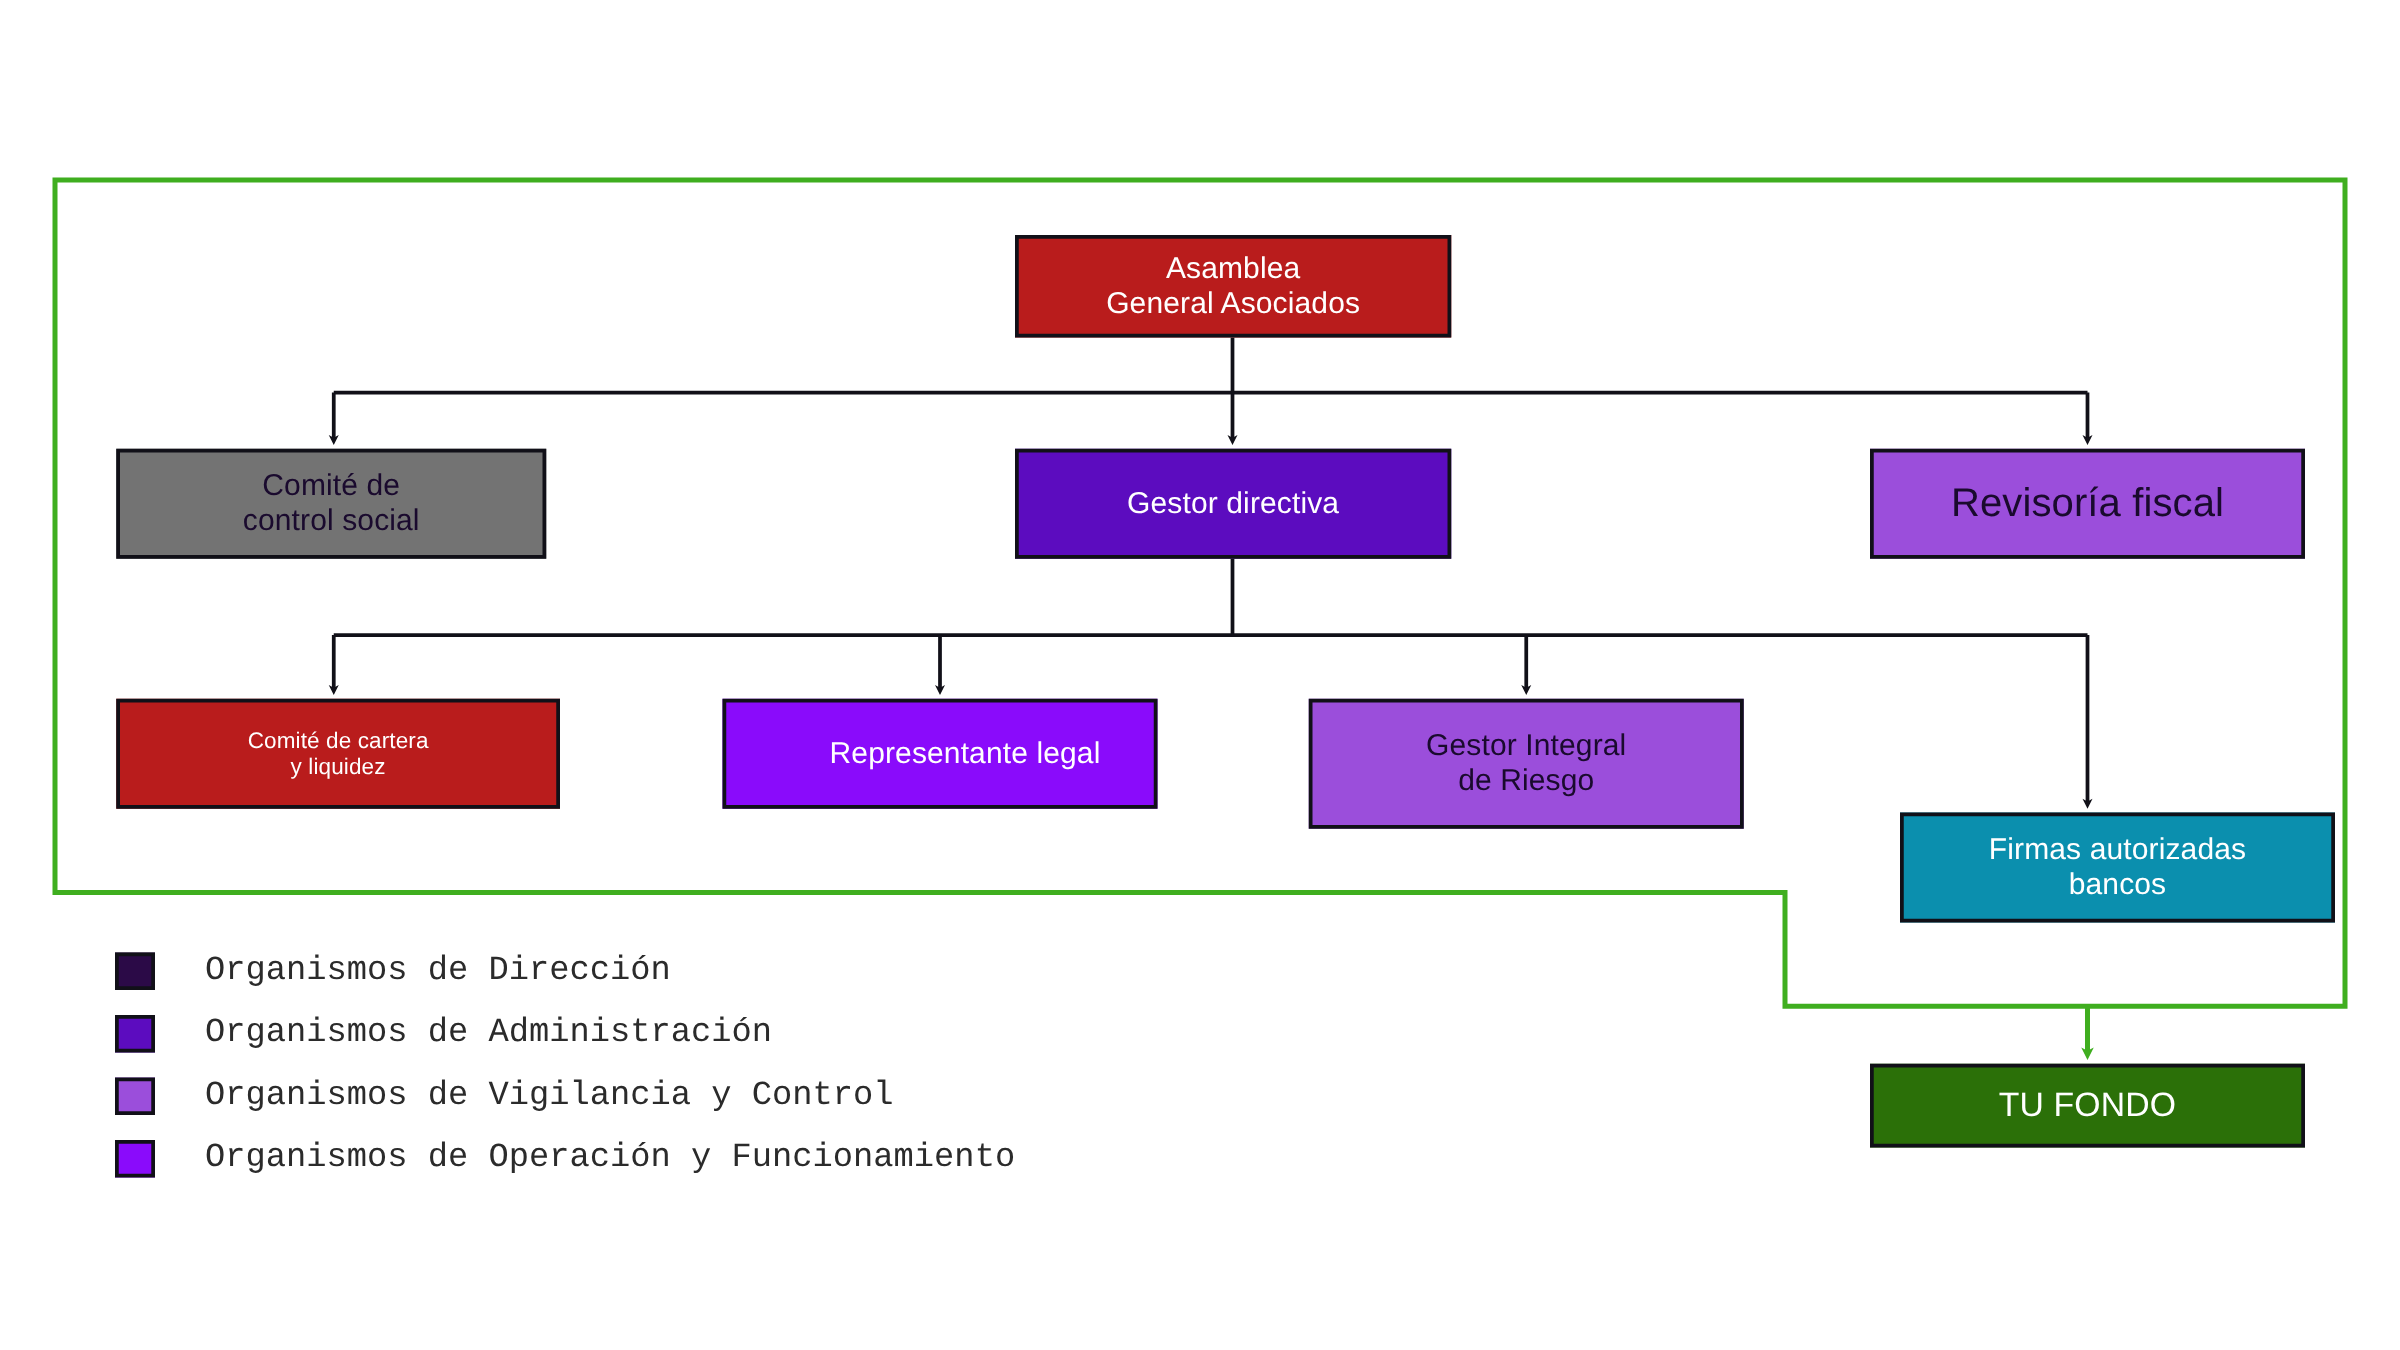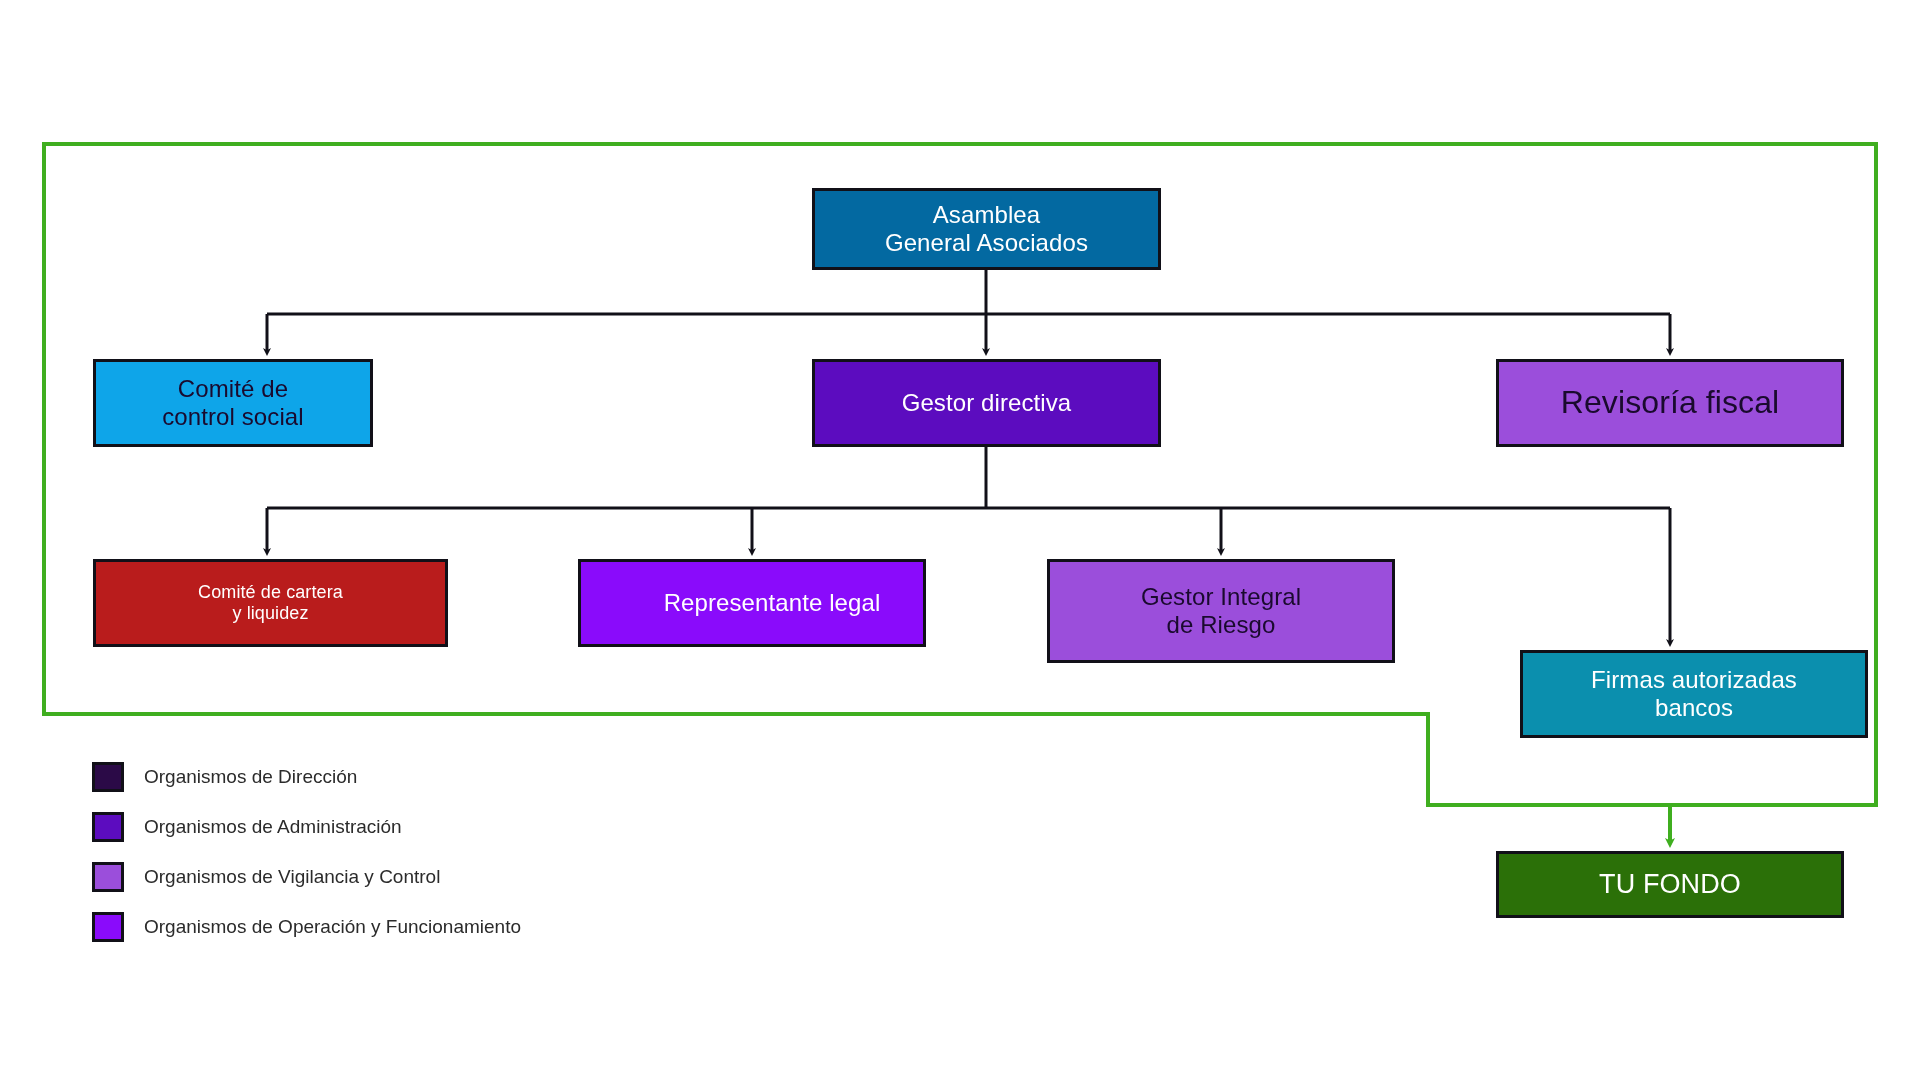--- a/index.html
+++ b/index.html
@@ -55,24 +55,25 @@
     height: 50px;
   }
   .legend-swatch {
     width: 32px;
     height: 30px;
     box-sizing: border-box;
     border: 3px solid #111018;
     flex: 0 0 auto;
   }
   .legend-text {
-    margin-left: 20px;
-    font-size: 19px;
+    margin-left: 40px;
+    font-size: 27px;
     color: #2b2b2b;
     white-space: nowrap;
+    font-family: Liberation Mono, monospace;
   }
 </style>
 </head>
 <body>
 
 <div id="canvas">
 
   <svg id="connectors" viewBox="0 0 1920 1080" width="1920" height="1080">
     <defs>
       <marker id="arrowBlack" markerWidth="10" markerHeight="10" refX="5" refY="5" orient="auto" markerUnits="userSpaceOnUse">
@@ -94,26 +95,26 @@
     <path d="M 986,447 L 986,508" stroke="#111018" stroke-width="3" fill="none"></path>
     <path d="M 267,508 L 1670,508" stroke="#111018" stroke-width="3" fill="none"></path>
     <path d="M 267,508 L 267,552" stroke="#111018" stroke-width="3" fill="none" marker-end="url(#arrowBlack)"></path>
     <path d="M 752,508 L 752,552" stroke="#111018" stroke-width="3" fill="none" marker-end="url(#arrowBlack)"></path>
     <path d="M 1221,508 L 1221,552" stroke="#111018" stroke-width="3" fill="none" marker-end="url(#arrowBlack)"></path>
     <path d="M 1670,508 L 1670,643" stroke="#111018" stroke-width="3" fill="none" marker-end="url(#arrowBlack)"></path>
 
     <path d="M 1670,805 L 1670,843" stroke="#3fae1f" stroke-width="4" fill="none" marker-end="url(#arrowGreen)"></path>
   </svg>
 
-  <div class="node" style="left:812px; top:188px; width:349px; height:82px; background:#0369a1; color:#ffffff; font-size:24px;justify-content:flex-end;">
+  <div class="node" style="left:812px; top:188px; width:349px; height:82px; background:#b91c1c; color:#ffffff; font-size:24px;justify-content:flex-end;">
     <span class="node-label">Asamblea
 General Asociados</span>
   </div>
 
-  <div class="node" style="left:93px; top:359px; width:280px; height:88px; background:#0ea5e9; color:#1a0a2e; font-size:24px;">
+  <div class="node" style="left:93px; top:359px; width:344px; height:88px; background:#737373; color:#1a0a2e; font-size:24px;">
     <span class="node-label">Comité de
 control social</span>
   </div>
 
   <div class="node" style="left:812px; top:359px; width:349px; height:88px; background:#5c0cbf; color:#ffffff; font-size:24px;">
     <span class="node-label">Gestor directiva</span>
   </div>
 
   <div class="node" style="left:1496px; top:359px; width:348px; height:88px; background:#9b4edb; color:#1a0a2e; font-size:32px;">
     <span class="node-label">Revisoría fiscal</span>

